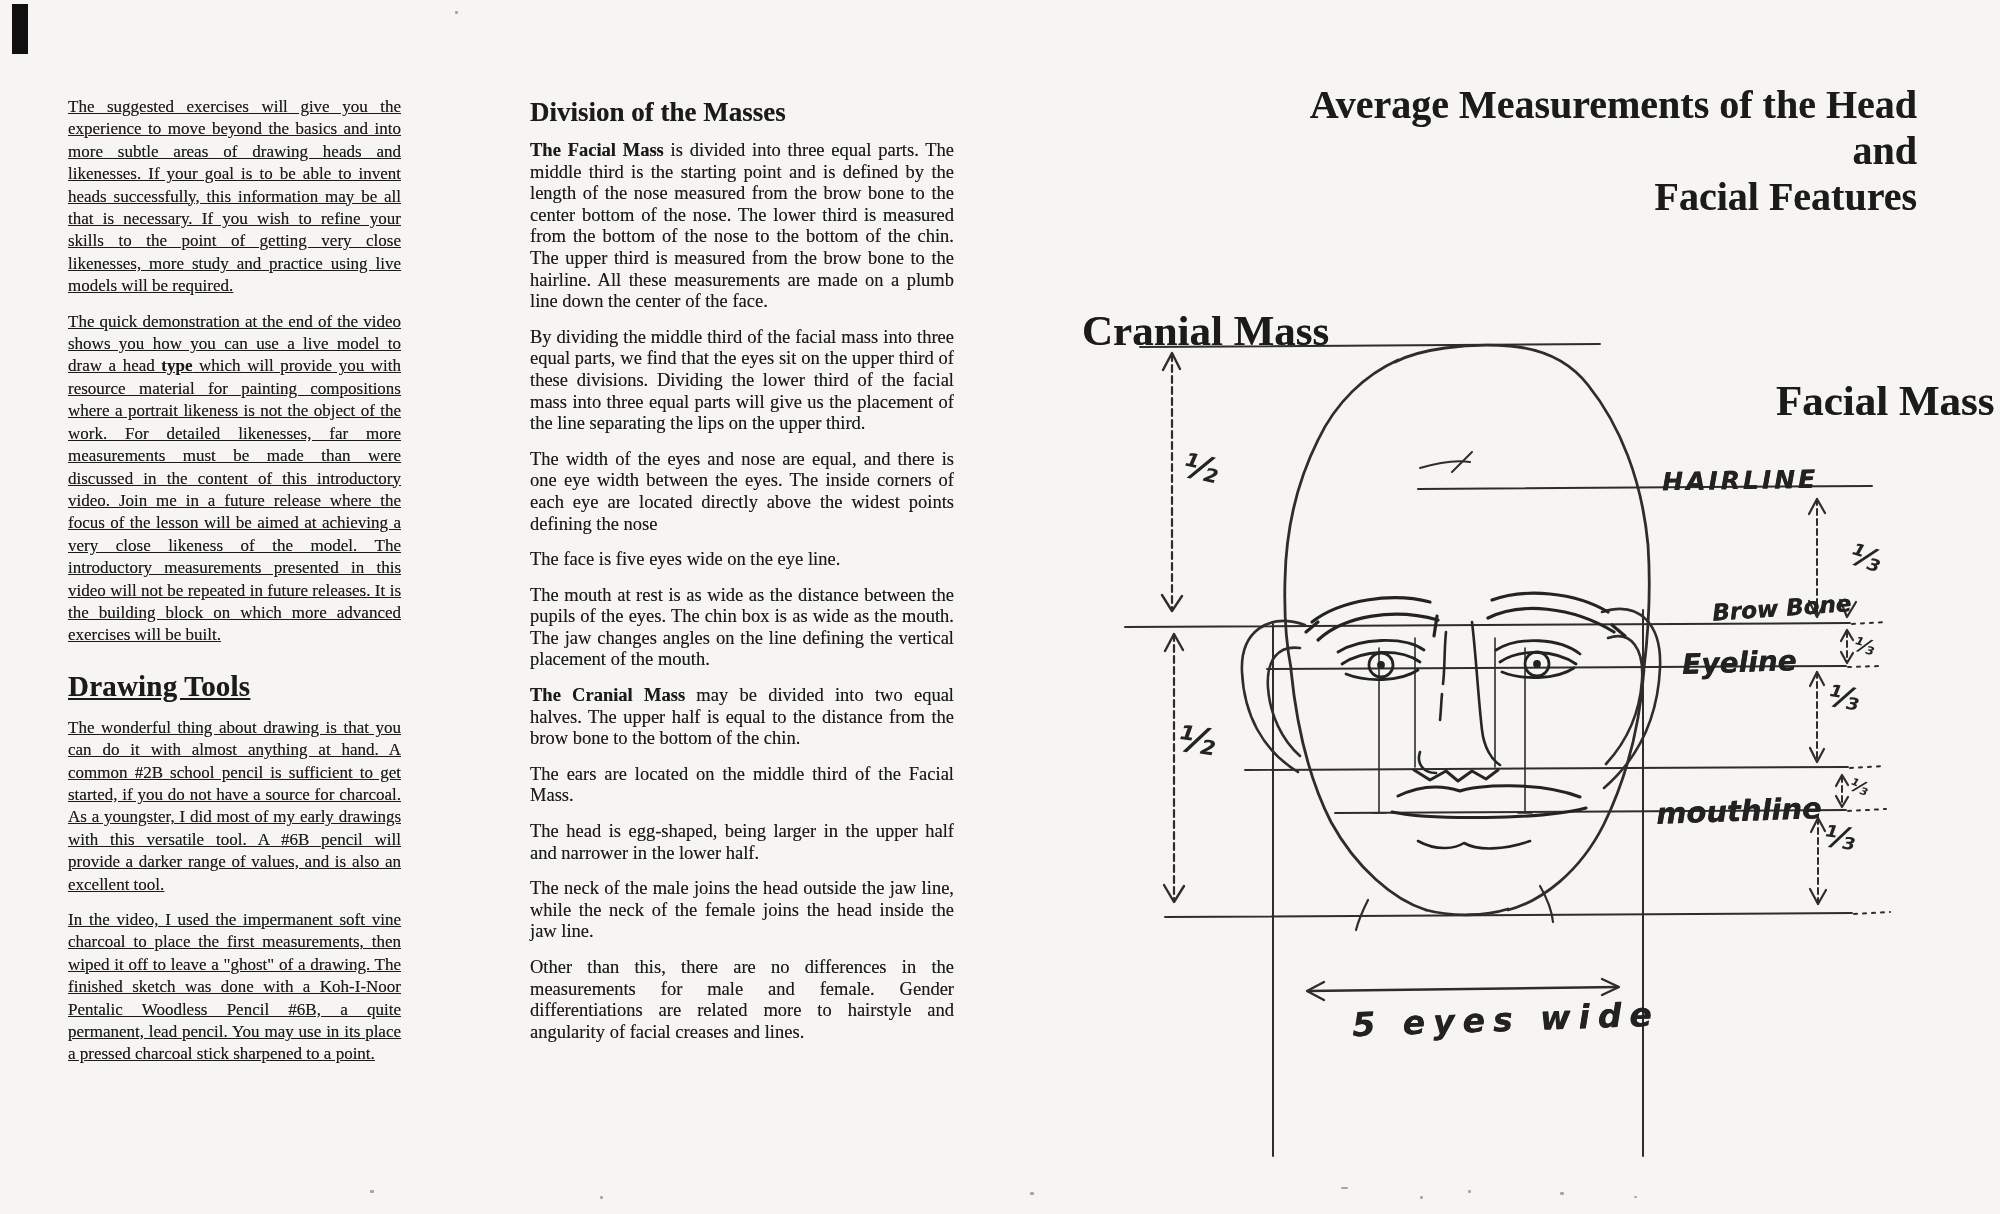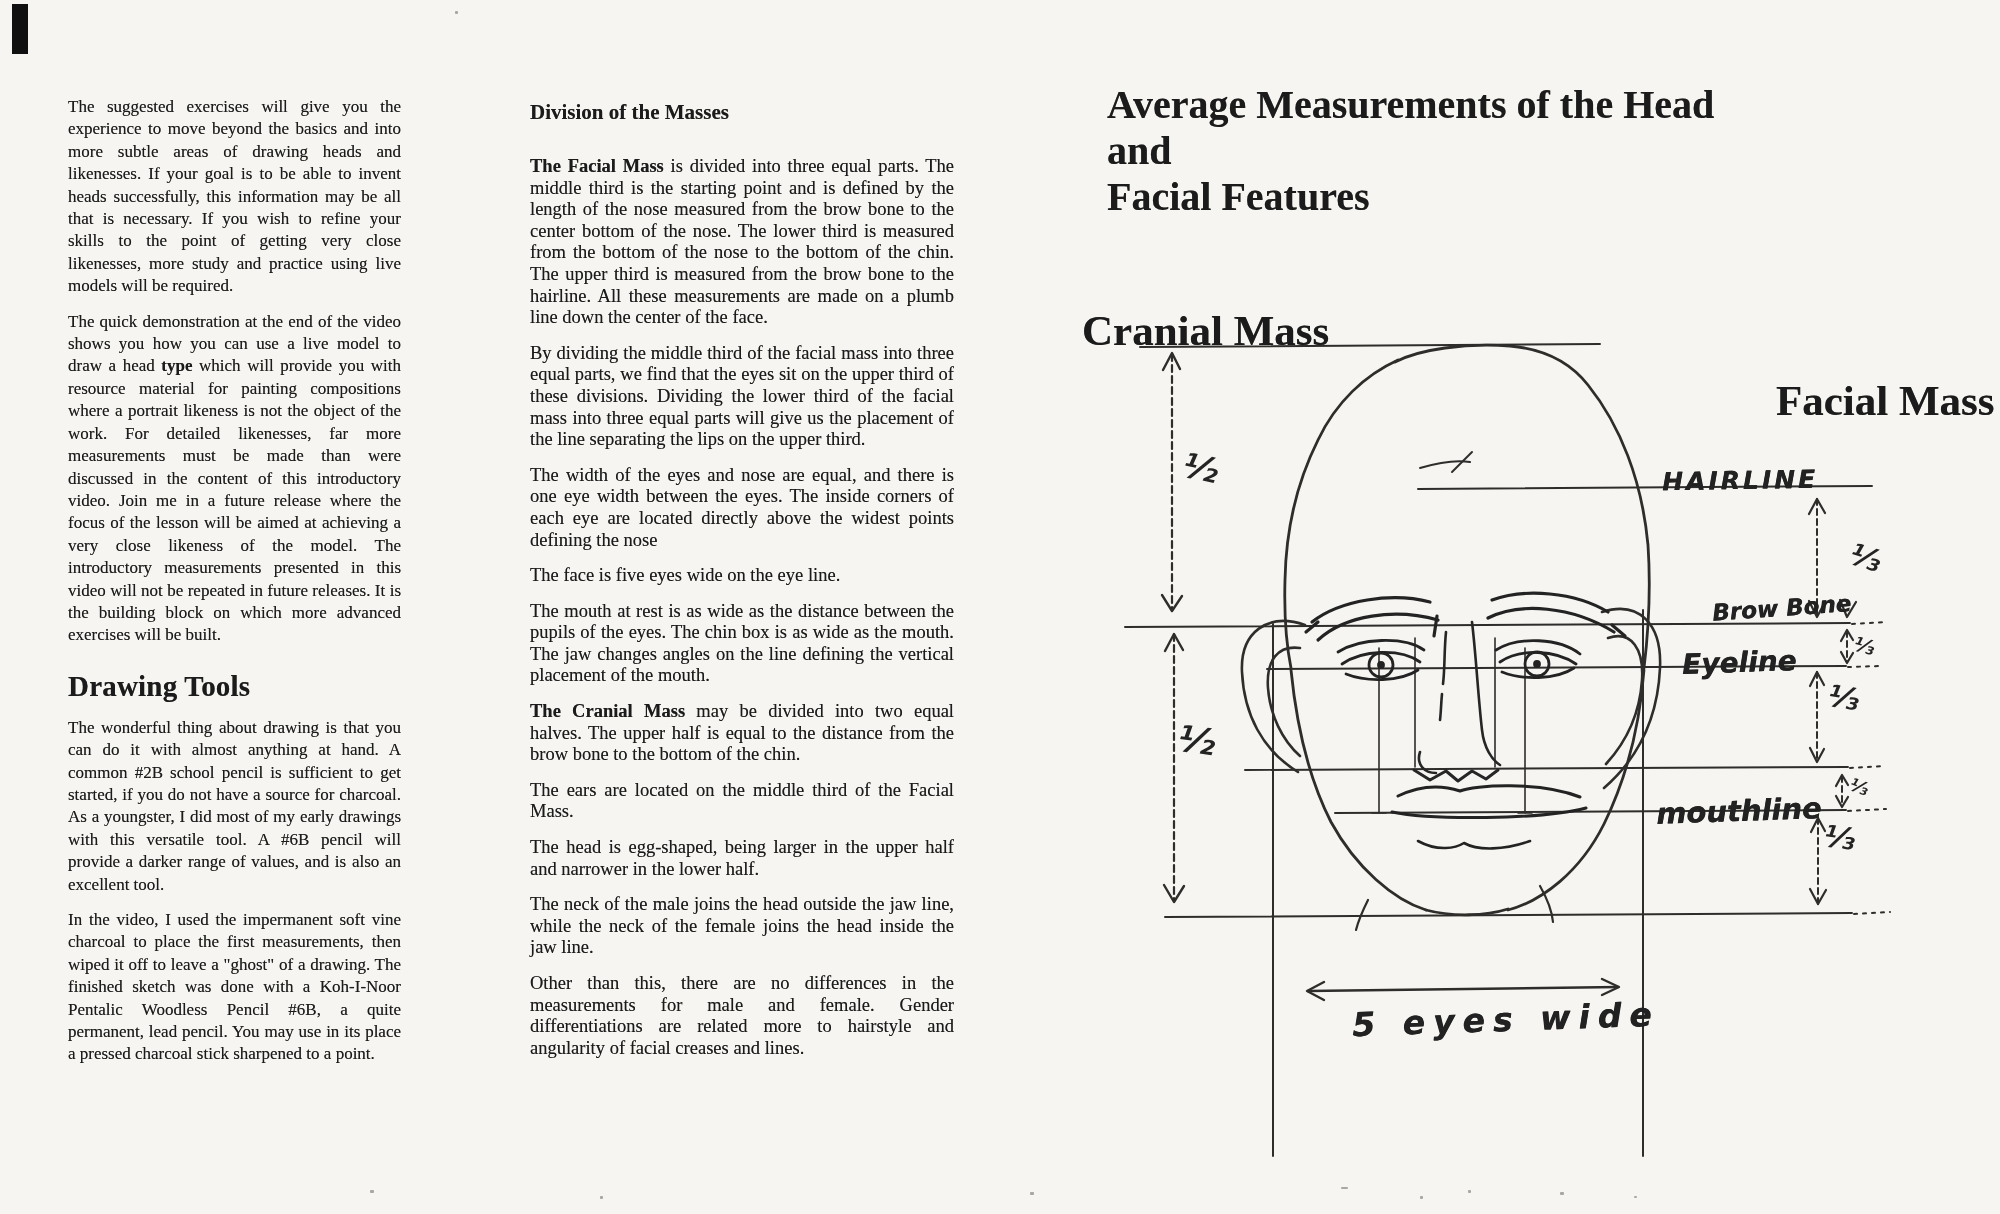--- a/index.html
+++ b/index.html
@@ -2,29 +2,29 @@
 <html><head>
 <meta charset="utf-8">
 <style>
   html,body{margin:0;padding:0;}
   body{
     width:2000px;height:1214px;position:relative;
     background:#f6f5f1;overflow:hidden;
     font-family:"Liberation Serif",serif;color:#1b1b1b;
   }
   .col{position:absolute;text-align:justify;}
-  #col1{left:68px;top:96px;width:333px;font-size:17px;line-height:22.4px;}
+  #col1{left:68px;top:96px;width:333px;font-size:17px;line-height:22.4px;text-decoration:underline;}
   #col1 p{margin:0 0 13px 0;}
   #col1 h2{font-size:29px;line-height:30px;margin:24px 0 16px 0;letter-spacing:0.2px;}
   #col2{left:530px;top:96px;width:424px;font-size:18.5px;line-height:21.6px;}
   #col2 p{margin:0 0 14px 0;}
-  #col2 h2{font-size:21px;line-height:32px;margin:0 0 28px 0;}
+  #col2 h2{font-size:27px;line-height:32px;margin:0 0 12px 0;}
   .soft{text-shadow:0 0 0.5px rgba(20,20,20,0.55);}
   .serifbold{font-family:"Liberation Serif",serif;font-weight:bold;position:absolute;white-space:nowrap;}
-  #title{left:1107px;top:82px;width:810px;text-align:left;font-size:40px;line-height:46px;}
+  #title{left:1107px;top:82px;width:810px;text-align:right;font-size:40px;line-height:46px;}
   #cranial-label{left:1082px;top:298px;font-size:43px;margin-top:8px;}
   #facial-label{left:1776px;top:376px;font-size:43px;}
   .hw{
     position:absolute;white-space:nowrap;
     font-family:"DejaVu Sans",sans-serif;font-style:italic;font-weight:bold;
     color:#222;text-shadow:0.4px 0 0 #222;
   }
   .fr{
     position:absolute;white-space:nowrap;
     font-family:"DejaVu Sans",sans-serif;font-style:italic;font-weight:bold;color:#242424;

